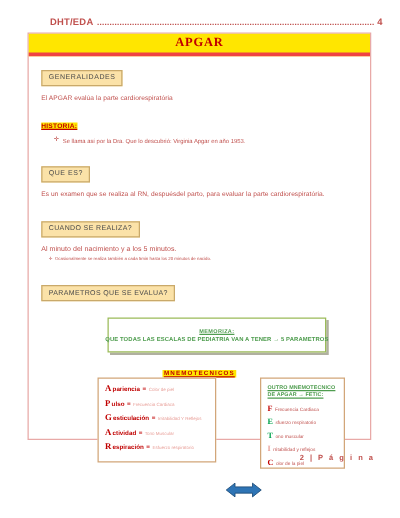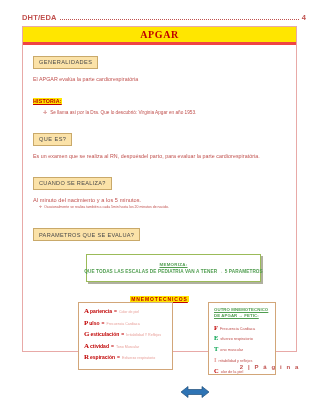--- a/index.html
+++ b/index.html
@@ -6,21 +6,21 @@
   body{
     width:320px;height:414px;
     background:#ffffff;
     font-family:"Liberation Sans", sans-serif;
     overflow:hidden;
   }
   .page{position:relative;width:320px;height:414px;box-sizing:border-box;}
 
   
   .header{
-    position:absolute;left:22px;top:13px;right:14px;
+    position:absolute;left:40px;top:13px;right:14px;
     display:flex;align-items:flex-end;gap:3px;
   }
   .header-label{
     color:#c0504d;font-weight:bold;font-size:7.5px;letter-spacing:.2px;
     white-space:nowrap;
   }
   .header-dots{
     flex:1;border-bottom:1px dotted #c0504d;margin-bottom:2px;height:1px;
   }
   .header-page{color:#c0504d;font-weight:bold;font-size:7.5px;}

